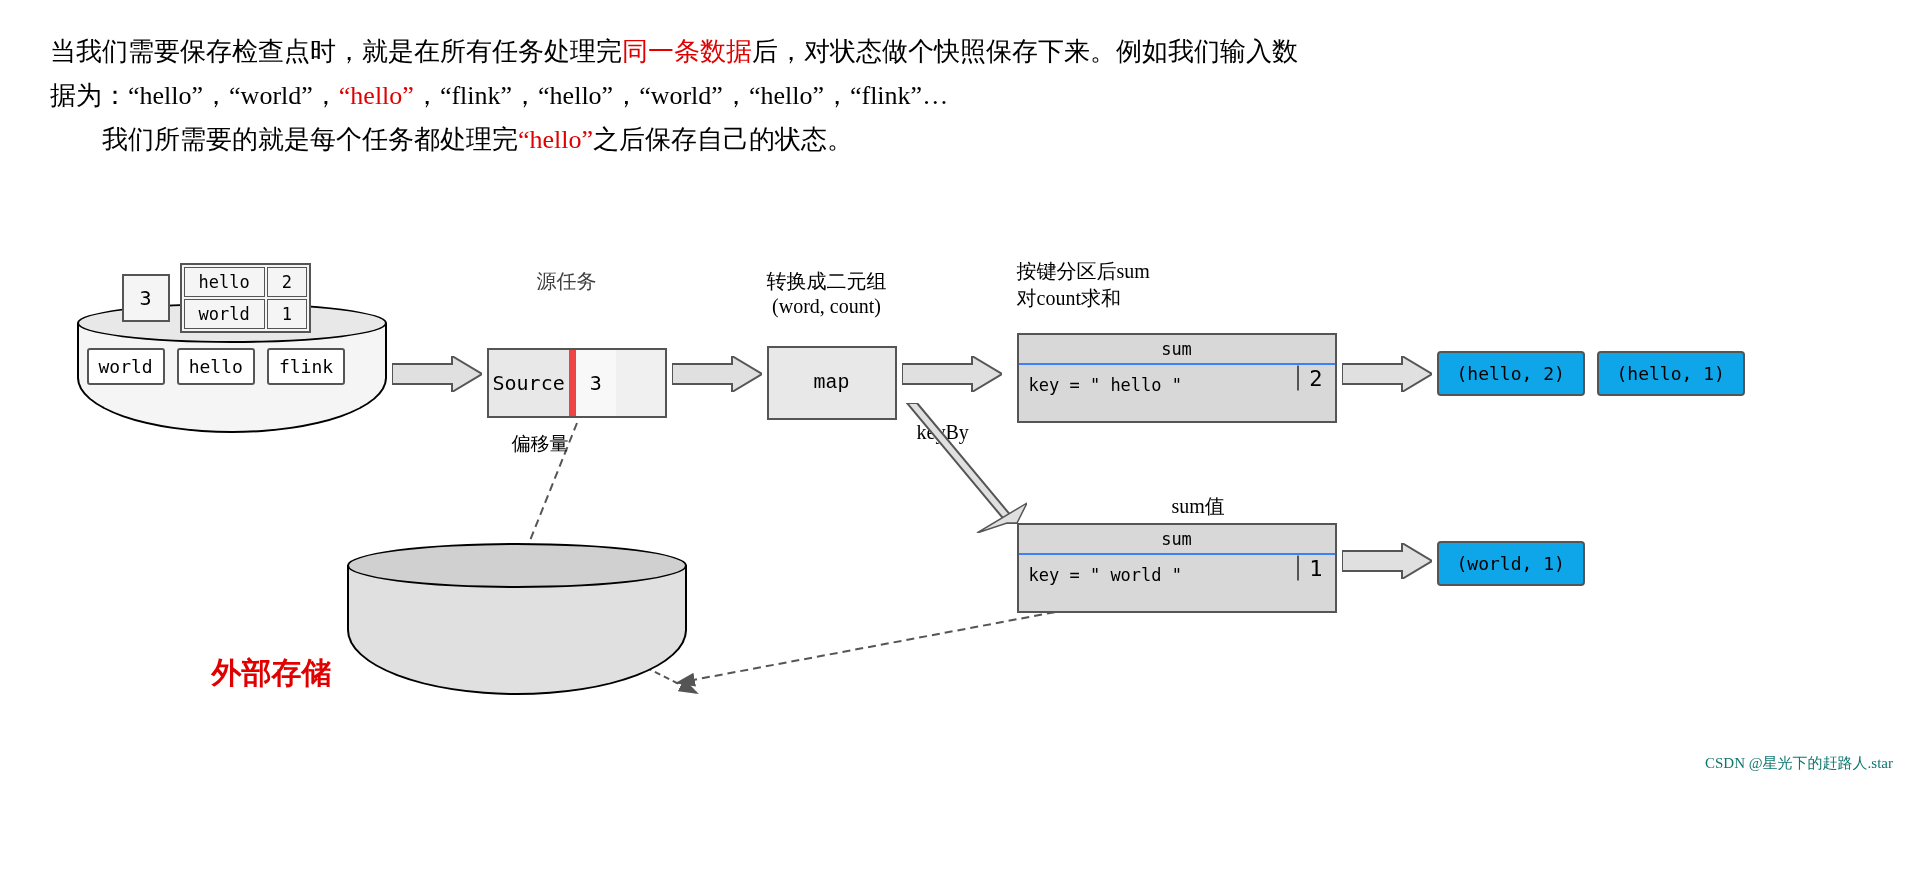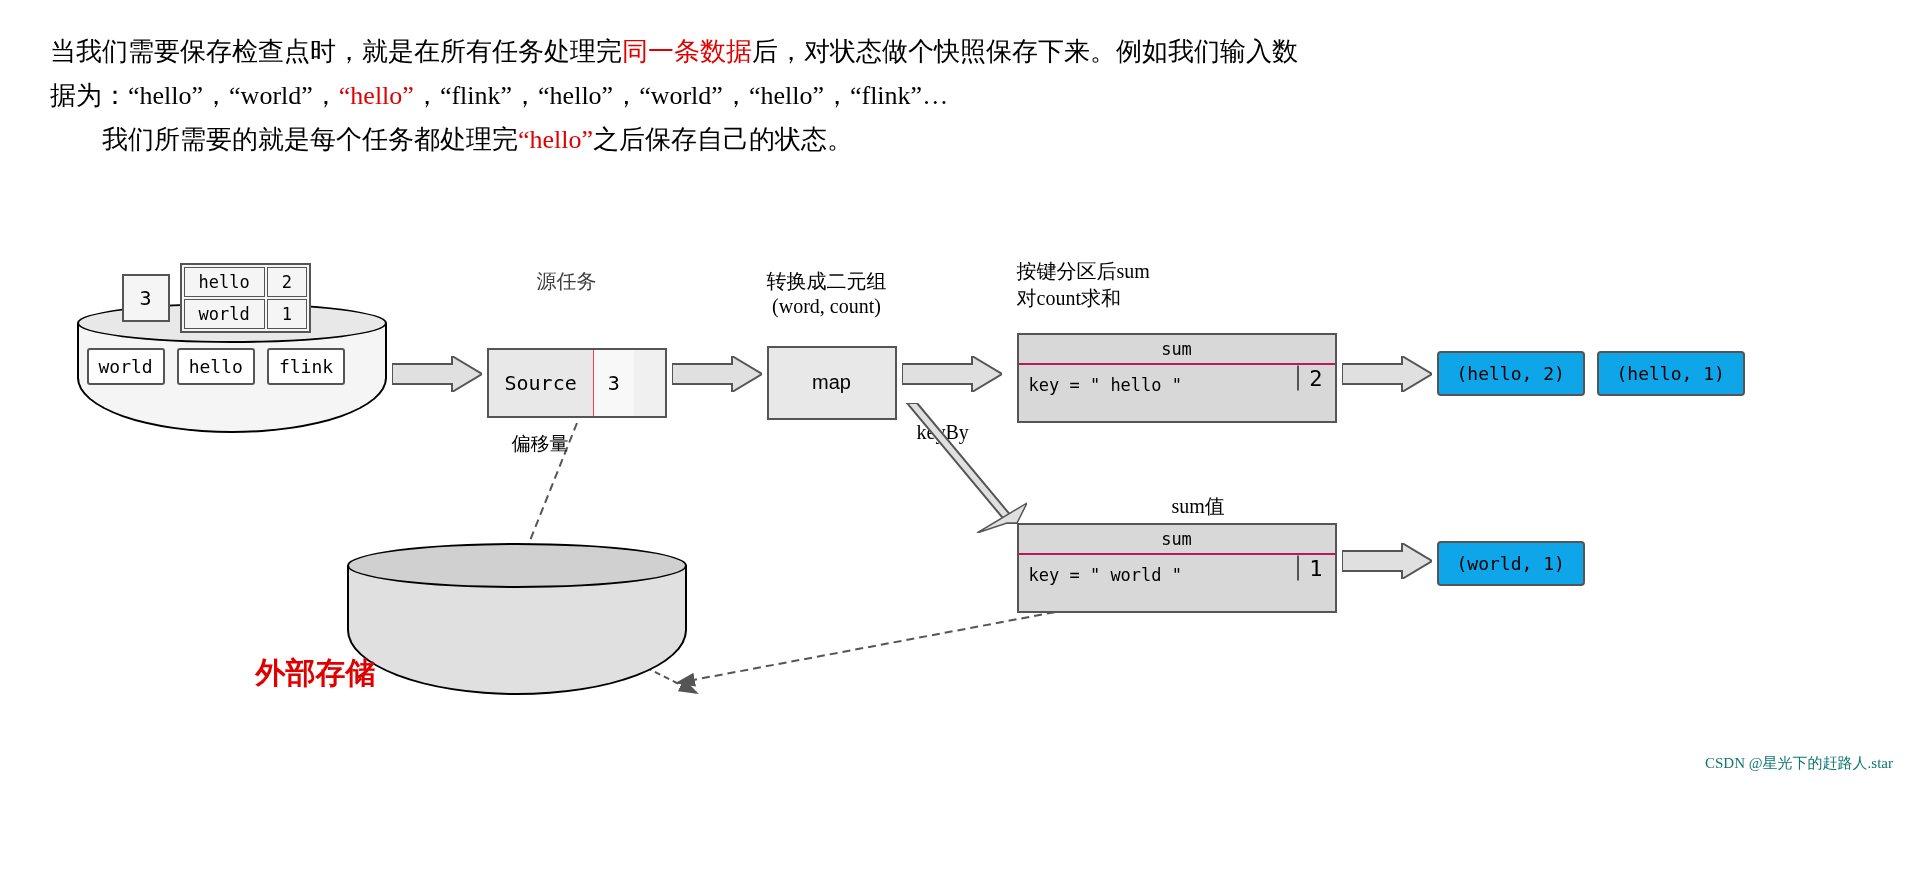--- a/index.html
+++ b/index.html
@@ -80,59 +80,59 @@
       text-align: center;
     }
     
     .task-box {
       position: absolute;
       border: 2.5px solid #555;
       background: #f0f0f0;
       display: flex;
     }
     .task-box-left {
-      padding: 8px 16px;
+      padding: 8px 4px;
       font-size: 20px;
       font-family: monospace;
       display: flex;
       align-items: center;
-      border-right: 1px solid #ef4444;
+      border-right: 7px solid #ef4444;
       background: #e8e8e8;
     }
     .task-box-right {
       padding: 8px 14px;
       font-size: 20px;
       font-family: monospace;
       display: flex;
       align-items: center;
       background: #f8f8f8;
     }
     
     .map-box {
       position: absolute;
       border: 2.5px solid #555;
       background: #e8e8e8;
       padding: 14px 28px;
       font-size: 20px;
-      font-family: Liberation Sans, sans-serif;
+      font-family: Liberation Mono, monospace;
       display: flex;
       align-items: center;
       justify-content: center;
     }
     
     .keyby-box {
       position: absolute;
       border: 2.5px solid #555;
       background: #d8d8d8;
     }
     .keyby-box-top {
       font-size: 17px;
       text-align: center;
       padding: 4px 8px;
-      border-bottom: 2px solid #be185d;
+      border-bottom: 2px solid #3b82f6;
       font-family: monospace;
     }
     .keyby-box-key {
       font-size: 18px;
       padding: 6px 10px;
       font-family: monospace;
     }
     .keyby-box-num {
       position: absolute;
       right: 12px;
@@ -229,21 +229,20 @@
       position: absolute;
       font-size: 20px;
       color: #000;
     }
     
     .ext-storage-label {
       position: absolute;
       font-size: 30px;
       color: #e00000;
       font-weight: bold;
-      margin-left: 44px;
     }
     
     .watermark {
       position: absolute;
       bottom: 10px;
       right: 20px;
       font-size: 15px;
       color: #0f766e;
     }
   </style>

